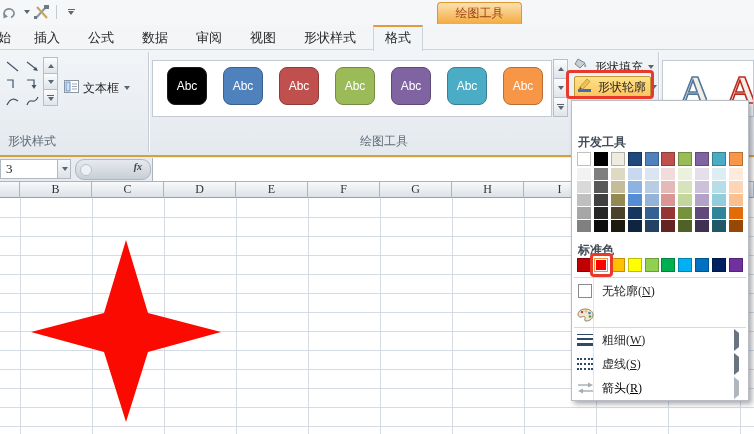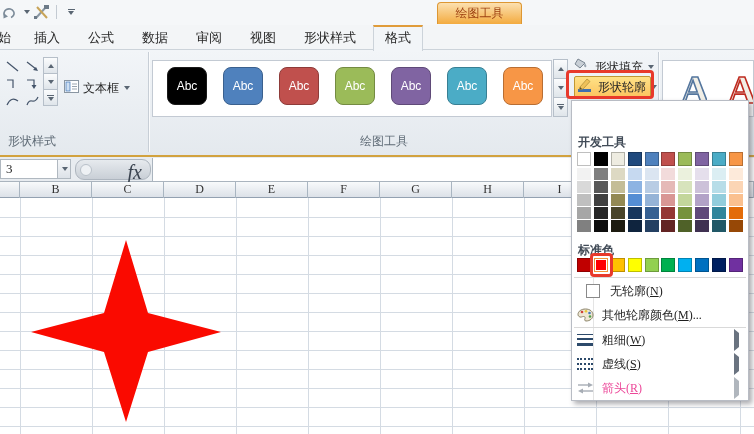--- a/index.html
+++ b/index.html
@@ -77,41 +77,41 @@
   #formularow { position:absolute; left:0; top:157px; width:754px; height:25px; background:#e8ecf0; border-bottom:1px solid #aab4be; }
   #name-box { position:absolute; left:0; top:2px; width:58px; height:20px; background:#fff; border:1px solid #b0b8c0;
     font-size:13px; padding:1px 0 0 5px; }
   #name-drop { position:absolute; left:58px; top:2px; width:13px; height:20px; border:1px solid #b0b8c0; border-left:none;
     background:linear-gradient(#f5f7f9,#dde2e8); display:flex; align-items:center; justify-content:center; }
   #fx-pill { position:absolute; left:75px; top:2px; width:76px; height:21px; background:linear-gradient(#e6eaee,#c9cfd6);
     border:1px solid #aeb6bf; border-radius:9px; }
   #fx-pill .dot { position:absolute; left:4px; top:4px; width:12px; height:12px; border-radius:50%;
     background:#eef1f4; border:1px solid #b9c1c9; }
   .fx { position:absolute; right:8px; top:1px; font-family:"Liberation Serif","DejaVu Serif",serif; font-style:italic;
-    font-weight:normal; font-size:20px; color:#39424e; }
+    font-weight:bold; font-size:10px; color:#39424e; }
   #formula-input { position:absolute; left:152px; top:1px; width:602px; height:23px; background:#fff; border-left:1px solid #aab4be; }
 
   
   #grid { position:absolute; left:0; top:182px; width:754px; height:252px; background:#fff; }
   #col-headers { position:absolute; left:0; top:0; width:754px; height:16px;
     background:linear-gradient(#f8fafb,#dce1e8); border-bottom:1px solid #93a1b1; display:flex; }
   .col-h { height:16px; border-right:1px solid #a9b5c1; text-align:center; font-size:12px; color:#333;
     font-family:"Liberation Serif","DejaVu Serif",serif; line-height:15px; }
   .gl-v { position:absolute; top:16px; width:1px; height:236px; background:#d4dbe3; }
   .gl-h { position:absolute; left:0; width:754px; height:1px; background:#d4dbe3; }
   #star-shape { position:absolute; left:28px; top:56px; z-index:10; }
 
   
   #outline-menu { position:absolute; left:571px; top:100px; width:178px; height:301px; background:#fff;
     border:1px solid #b8bcc4; box-shadow:3px 3px 5px rgba(70,70,80,.45); z-index:50;
     font-family:"Liberation Serif","DejaVu Serif",serif; font-size:12px; }
   .menu-item { position:absolute; left:1px; width:174px; height:24px; display:flex; align-items:center; }
   .menu-item .ic { width:24px; display:flex; justify-content:center; }
   .menu-item .m-lbl { margin-left:5px; color:#1e1e1e; }
-  .menu-item.disabled .m-lbl { color:#ec4899; }
+  .menu-item.disabled .m-lbl { color:#000000; }
   .menu-item .sub { position:absolute; right:8px; }
   .menu-item.disabled .sub .tri-right { border-left-color:#b0b6bd; }
   .m-header { position:absolute; left:6px; font-weight:bold; color:#414b57; }
   .color-row { position:absolute; left:0; width:176px; padding:0 5px; display:flex; justify-content:space-between; }
   .swatch { width:14px; height:14px; border:1px solid rgba(0,0,0,.25); }
   .swatch.hot { border:1px solid #f29536; box-shadow:inset 0 0 0 1px #fff; }
   .tint-grid { position:absolute; left:0; top:67px; width:176px; padding:0 5px; display:flex; justify-content:space-between; }
   .tint-col { width:14px; }
   .tint-cell { width:14px; height:12px; margin-bottom:1px; }
   .m-sep { position:absolute; left:2px; width:172px; height:1px; background:#d9d9d9; }
@@ -439,37 +439,36 @@
         <span class="swatch" style="background: rgb(0, 176, 80);"></span>
         <span class="swatch" style="background: rgb(0, 176, 240);"></span>
         <span class="swatch" style="background: rgb(0, 112, 192);"></span>
         <span class="swatch" style="background: rgb(0, 32, 96);"></span>
         <span class="swatch" style="background: rgb(112, 48, 160);"></span>
         <div class="red-box" style="border-color: rgb(232, 57, 43); left: 17.6px; top: -5px; width: 23px; height: 24px;"></div>
       </div>
     <div class="m-sep" style="top:176px;"></div>
     <div class="m-vsep"></div>
     <div id="menu-items">
-        <div class="menu-item" style="top: 178px; padding-left: 8px;">
+        <div class="menu-item" style="top: 178px;">
           <span class="ic">
             <span class="swatch-none"></span>
           </span>
           <span class="m-lbl">无轮廓(<u>N</u>)</span>
         </div>
         <div class="menu-item" style="top: 202px;">
           <span class="ic">
             <svg width="17" height="14" viewBox="0 0 17 14">
               <path d="M8.5 1 C13 1 16 3.5 16 7 C16 10.5 13 13 9 13 C7.5 13 7.5 11.5 8 10.5 C8.5 9.5 8 8.5 6.5 8.5 C5 8.5 4.5 9.5 3 9 C1.5 8.5 1 7.5 1 6.5 C1 3.3 4.3 1 8.5 1 Z" fill="#efe7d3" stroke="#8a8267"></path>
               <circle cx="5" cy="4" r="1.3" fill="#d04038"></circle>
               <circle cx="9" cy="3.2" r="1.3" fill="#e8c83a"></circle>
               <circle cx="12.5" cy="5" r="1.3" fill="#4878b8"></circle>
               <circle cx="13" cy="8.5" r="1.3" fill="#50a048"></circle>
             </svg>
           </span>
-          <span class="m-lbl">其他轮廓颜色(<u>M</u>)...</span>
         </div>
         <div class="m-sep" style="top: 226px;"></div>
         <div class="menu-item" style="top: 227px;">
           <span class="ic">
             <span class="w-lines">
               <i style="height:1px"></i>
               <i style="height:2px"></i>
               <i style="height:3px"></i>
             </span>
           </span>

